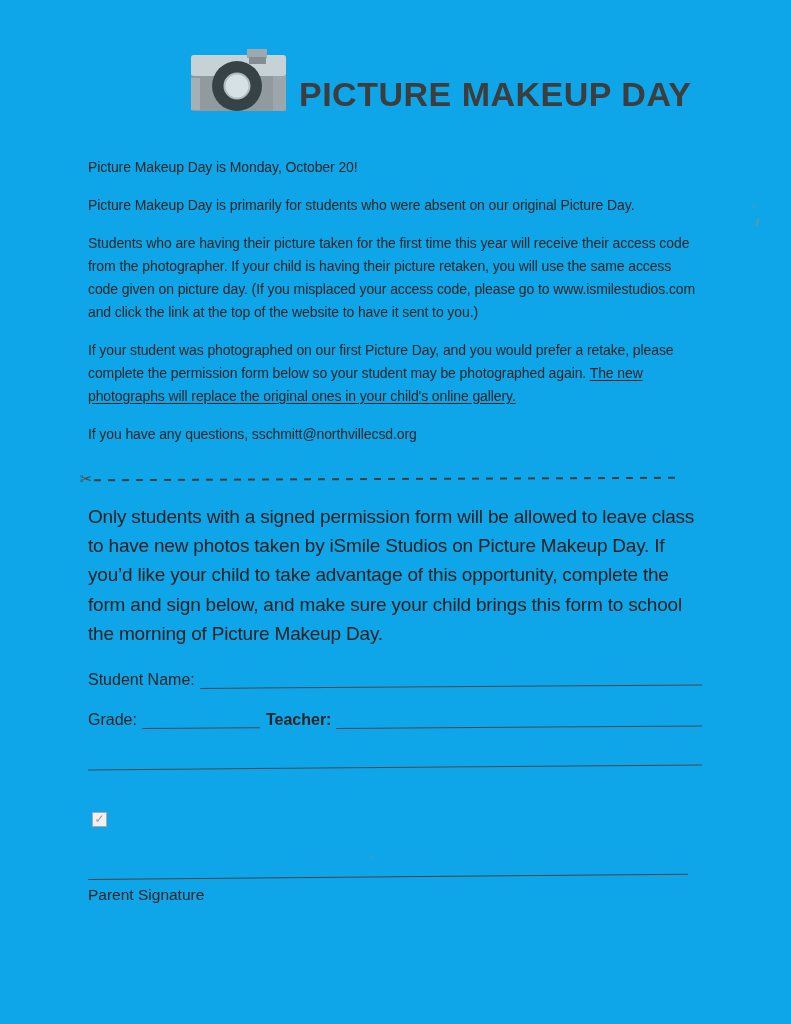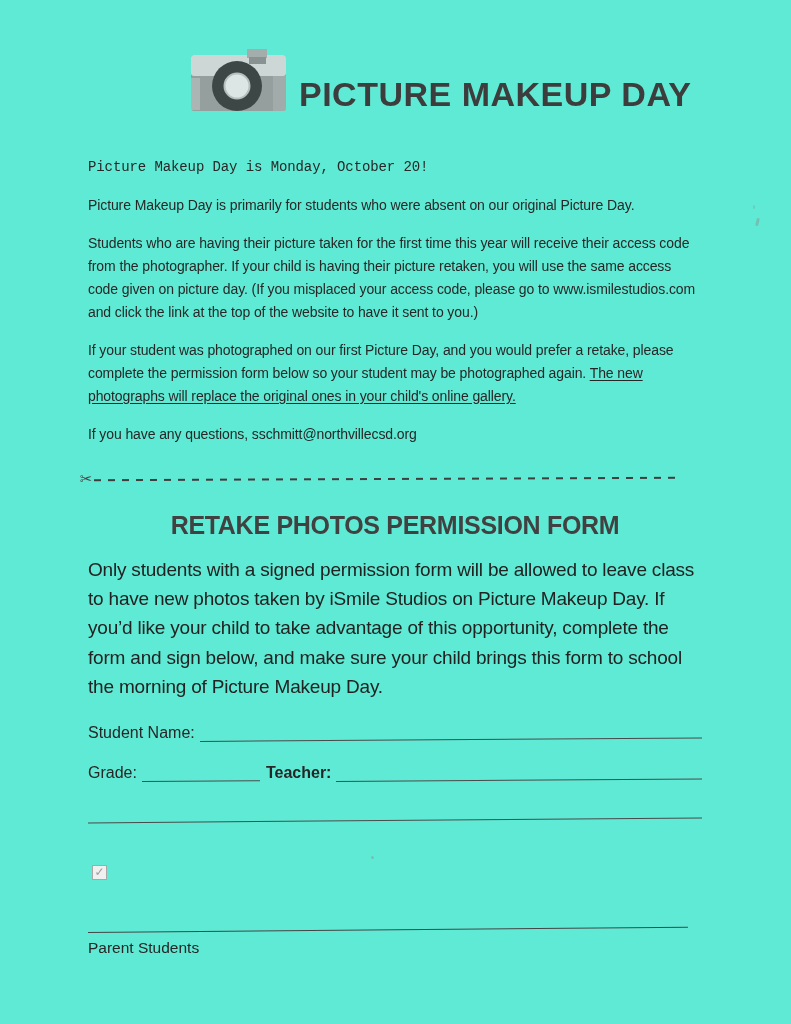--- a/index.html
+++ b/index.html
@@ -2,21 +2,21 @@
 <html><head>
 <meta charset="utf-8">
 <style>
   * { box-sizing: border-box; }
   html,body { margin:0; padding:0; background:#ffffff; }
   .page {
     position: relative;
     width: 791px;
     height: 1024px;
     margin: 0 auto;
-    background: #5eead4;
+    background: #0ea5e9;
     color: #2b2b2b;
     font-family: "Liberation Sans", sans-serif;
     overflow: hidden;
     padding: 38px 89px 12px 88px;
   }
 
   
   .masthead { display:flex; align-items:flex-end; margin-left:97px; height:84px; }
   .camera-wrap { width:108px; height:82px; flex:0 0 auto; filter: blur(0.3px); opacity:.93; }
   .doc-title {
@@ -29,21 +29,21 @@
   }
 
   
   .intro p {
     margin:15px 0 0 0;
     font-size:14px;
     letter-spacing:-0.1px;
     line-height:1.64;
     color:#272727;
   }
-  .intro p.first { margin-top:34px;font-family:Liberation Mono, monospace; }
+  .intro p.first { margin-top:34px; }
   .u { text-decoration: underline; text-underline-offset:2px; }
 
   
   .cutline { display:flex; align-items:center; margin:26px 0 0 -8px; }
   .scissors { font-family:"DejaVu Sans", sans-serif; font-size:15px; color:#4a4a4a; line-height:1; margin-right:1px; }
   .dashes {
     flex:1; height:2px; margin-right:20px;
     background: repeating-linear-gradient(to right, #3e3e3e 0 7px, transparent 7px 14px);
     transform: rotate(-0.22deg);
   }
@@ -133,21 +133,20 @@
     <p>Students who are having their picture taken for the first time this year will receive their access code from the photographer. If your child is having their picture retaken, you will use the same access code given on picture day. (If you misplaced your access code, please go to www.ismilestudios.com and click the link at the top of the website to have it sent to you.)</p>
     <p><span>If your student was photographed on our first Picture Day, and you would prefer a retake, please complete the permission form below so your student may be photographed again. </span><span class="u">The new photographs will replace the original ones in your child's online gallery.</span></p>
     <p>If you have any questions, sschmitt@northvillecsd.org</p>
   </section>
 
   <div class="cutline">
     <span class="scissors">✂</span>
     <span class="dashes"></span>
   </div>
 
-  <h2 class="form-heading">RETAKE PHOTOS PERMISSION FORM</h2>
 
   <p class="form-intro">Only students with a signed permission form will be allowed to leave class to have new photos taken by iSmile Studios on Picture Makeup Day. If you’d like your child to take advantage of this opportunity, complete the form and sign below, and make sure your child brings this form to school the morning of Picture Makeup Day.</p>
 
   <div class="field">
     <span class="label">Student Name:</span>
     <span class="fline"></span>
   </div>
 
   <div class="field">
     <span class="label">Grade:</span>
@@ -157,18 +156,18 @@
   </div>
 
 
   <div class="line-full"></div>
 
   <div class="checkbox-row">
     <span class="checkbox">✓</span>
   </div>
 
   <div class="sig-line"></div>
-  <div class="sig-label">Parent Students</div>
+  <div class="sig-label">Parent Signature</div>
 
   <div class="spk spk1"></div>
   <div class="spk spk2"></div>
   <div class="spk spk3"></div>
 </div>
 
 </body></html>

